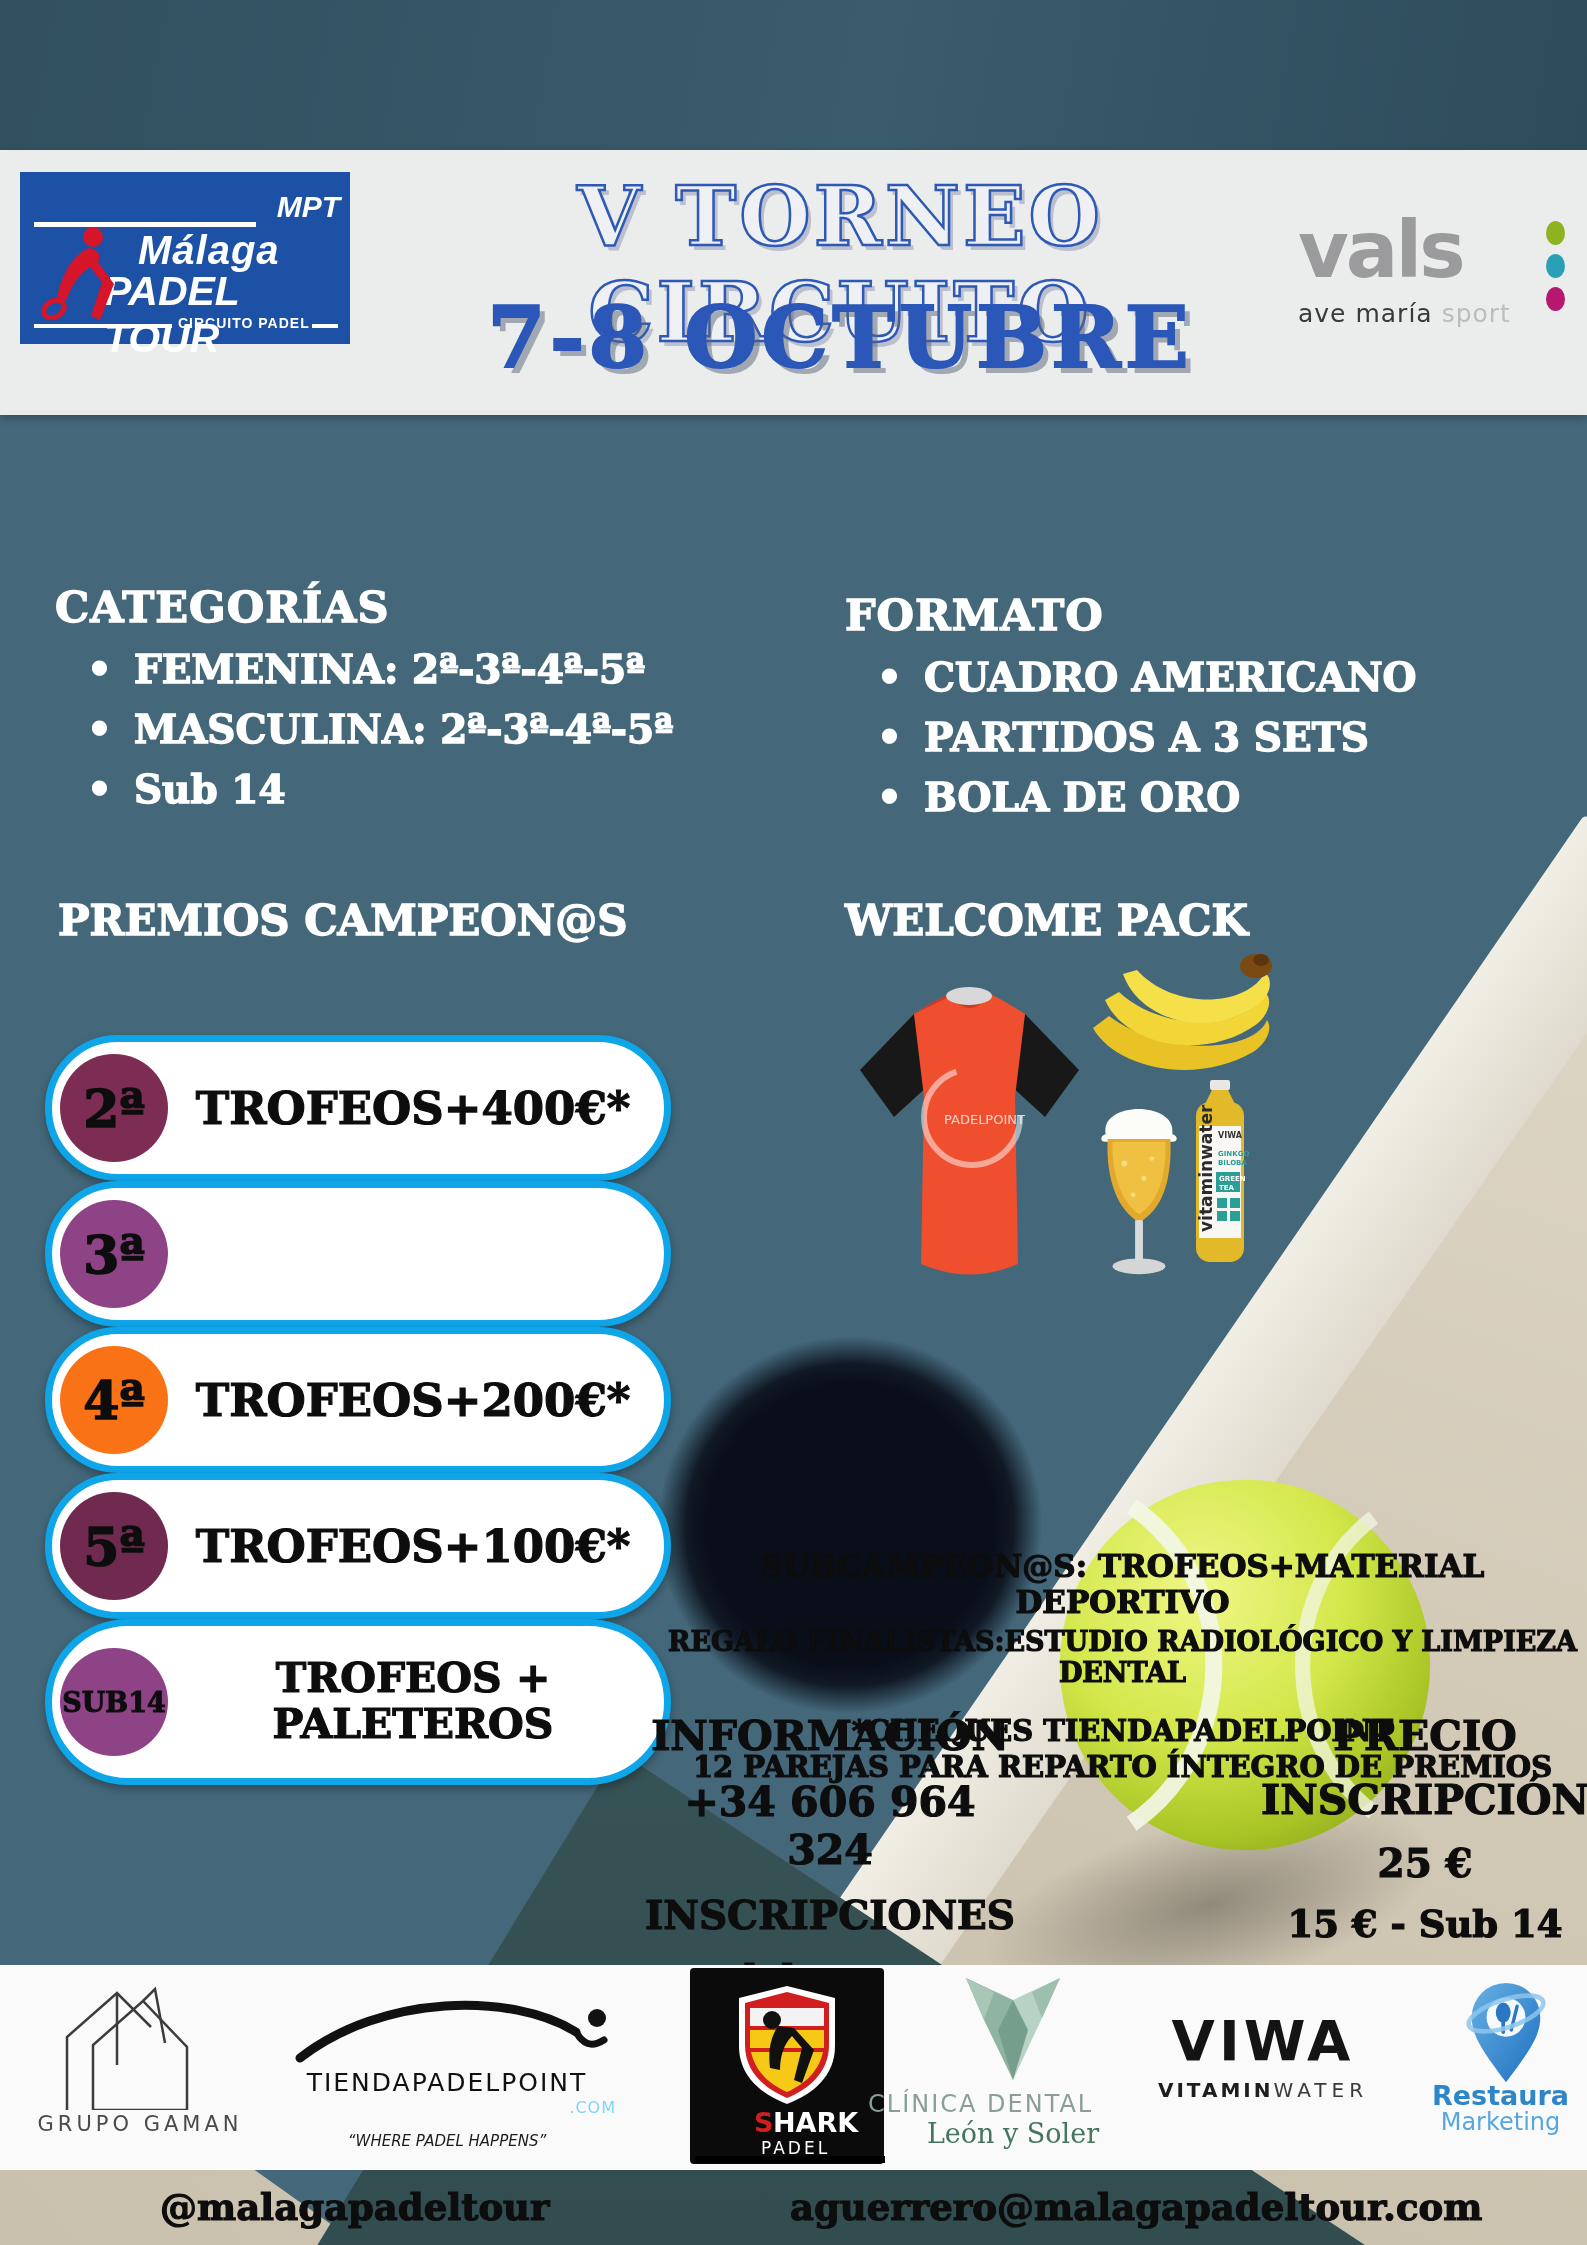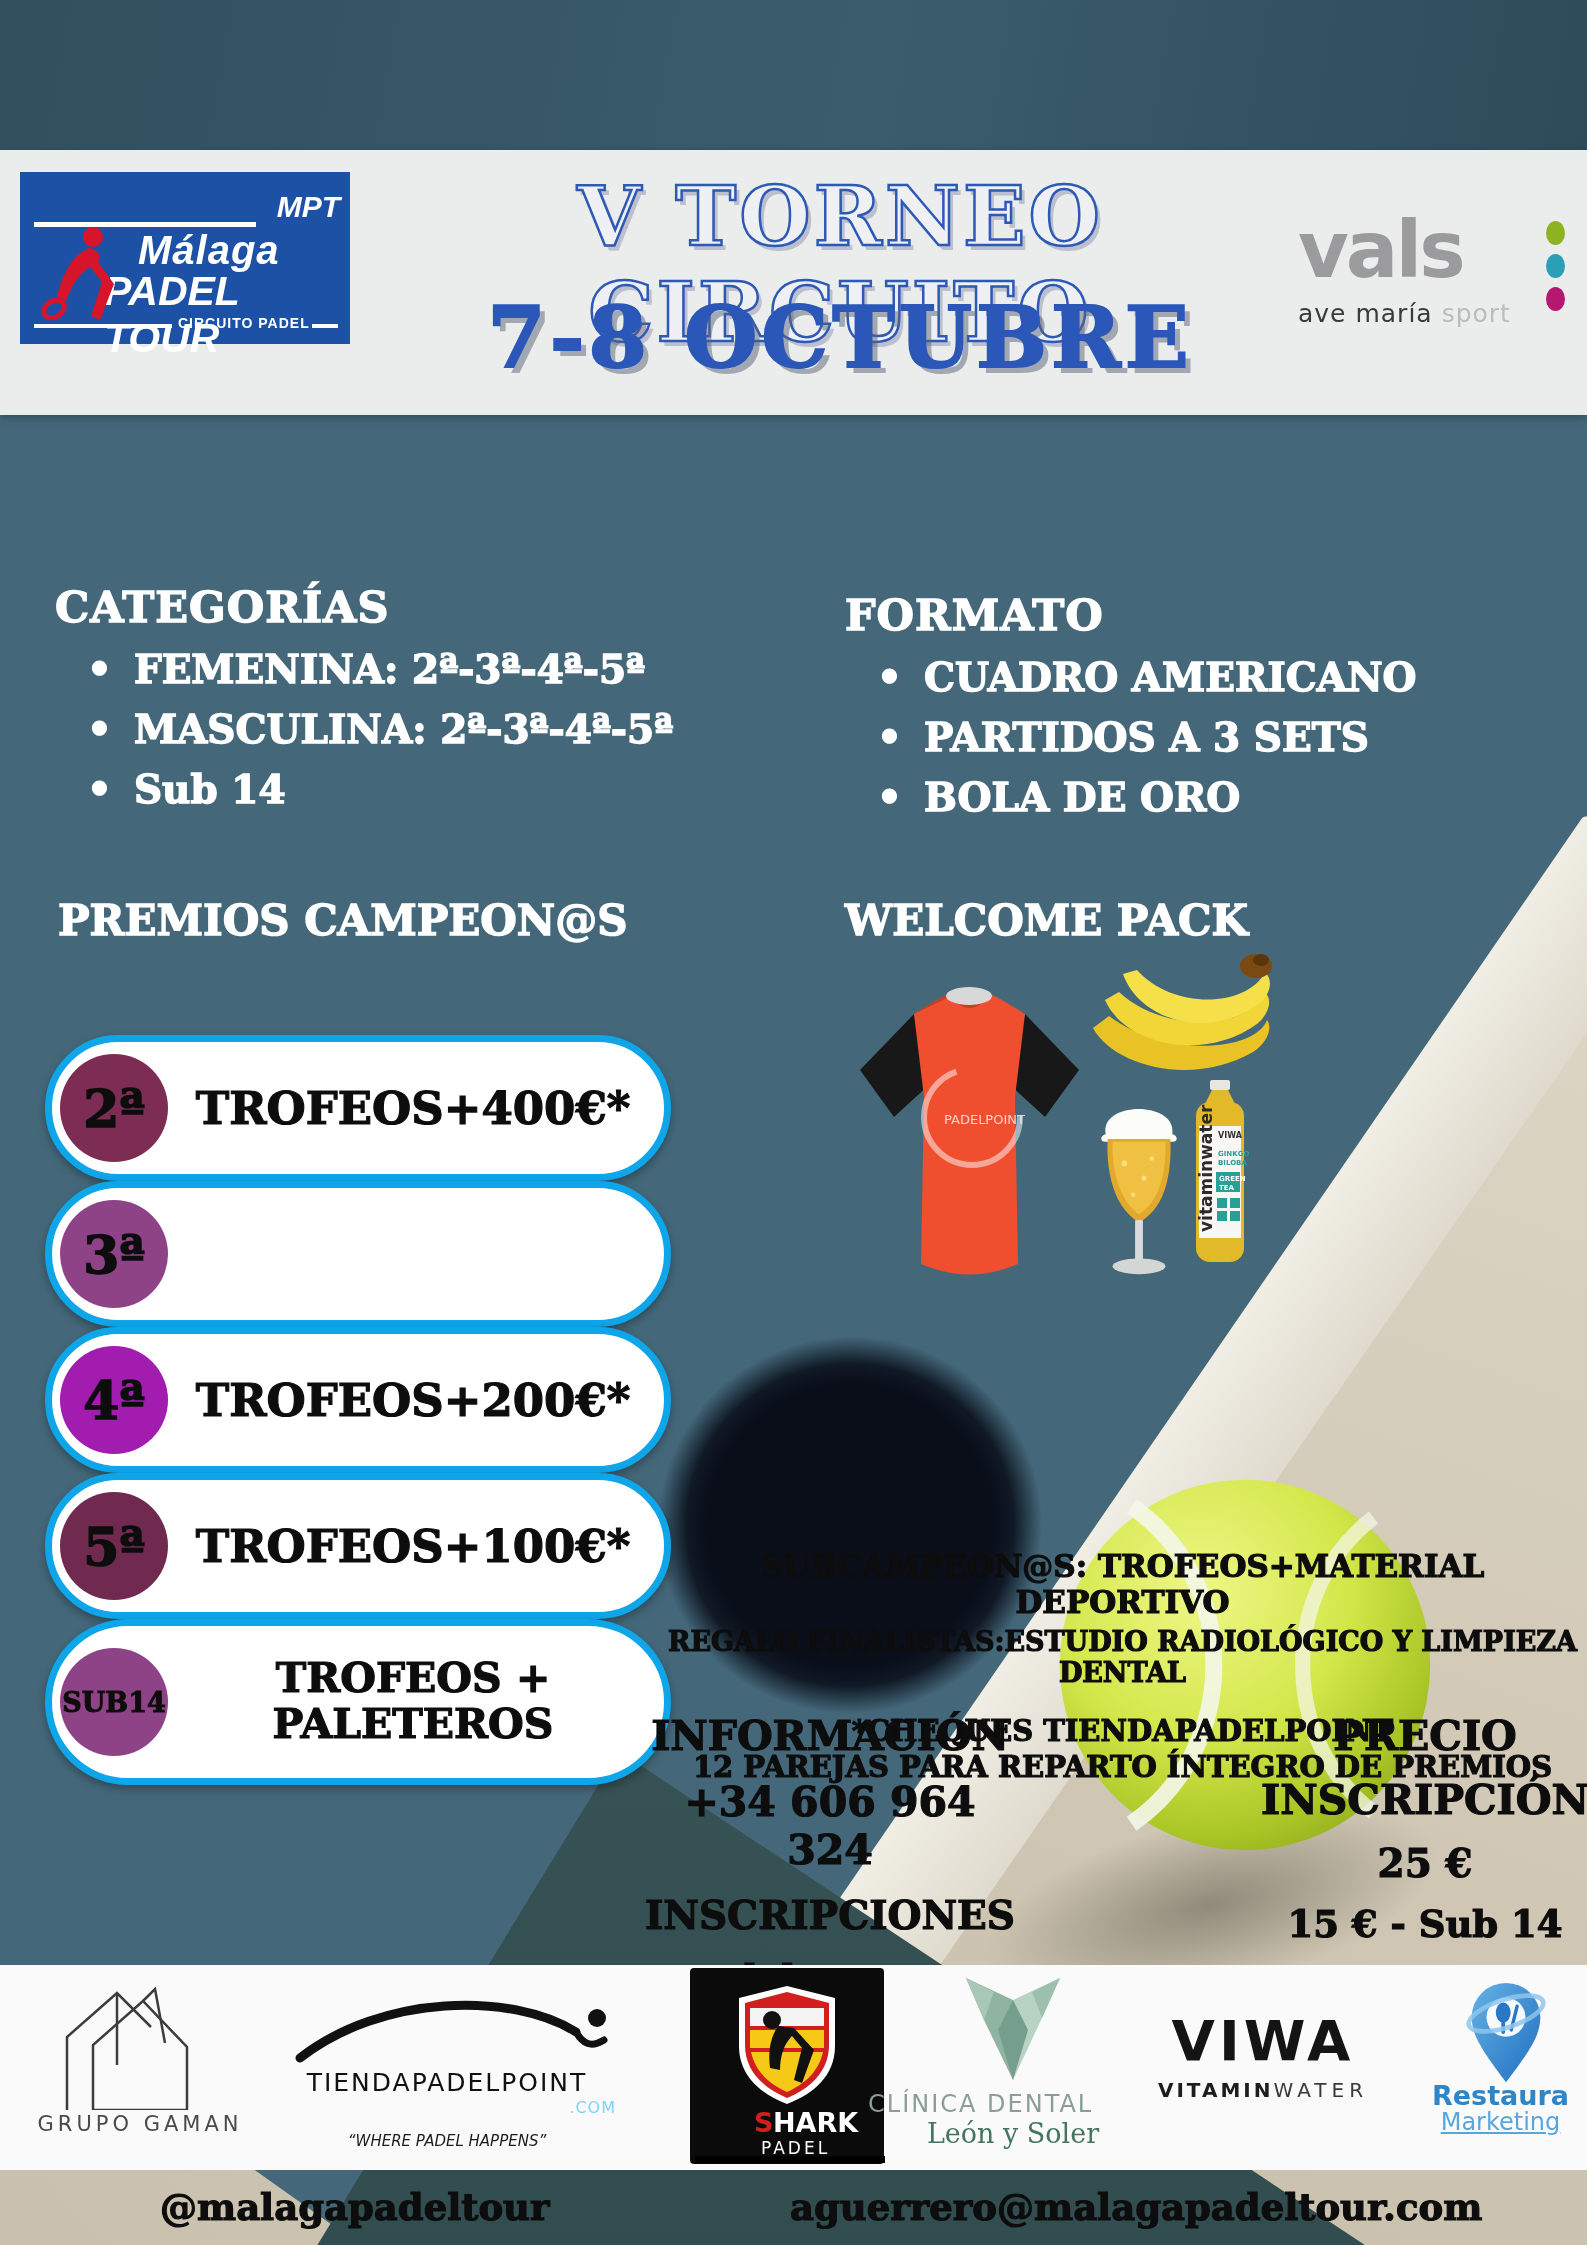--- a/index.html
+++ b/index.html
@@ -109,21 +109,21 @@
   .clinica-sub{left:868px;top:2118px;width:290px;text-align:center;font-family:"DejaVu Serif",serif;
     font-size:27px;color:#44755f;}
   .viwa-word{left:1118px;top:2008px;width:290px;text-align:center;font-family:"DejaVu Sans",sans-serif;
     font-weight:bold;font-size:56px;letter-spacing:4px;color:#141414;}
   .viwa-sub{left:1118px;top:2078px;width:290px;text-align:center;font-family:"DejaVu Sans",sans-serif;font-size:20px;color:#1d1d1d;}
   .viwa-sub .b{font-weight:bold;letter-spacing:3px;}
   .viwa-sub .l{font-weight:normal;letter-spacing:5px;color:#3a3a3a;}
   .restaura-name{left:1418px;top:2080px;width:165px;text-align:center;font-family:"DejaVu Sans",sans-serif;
     font-weight:bold;font-size:27px;color:#2e86c9;}
   .restaura-sub{left:1418px;top:2108px;width:165px;text-align:center;font-family:"DejaVu Sans",sans-serif;
-    font-size:24px;color:#57a7dd;text-decoration:underline;}
+    font-size:24px;color:#57a7dd;}
 
   .black-divider{left:695px;top:2156px;width:190px;height:7px;background:#000;}
   .bottom-social{font-size:37px;}
 </style>
 </head>
 <body>
 
 <div class="poster">
 
   <div class="abs bg-top"></div>
@@ -268,21 +268,21 @@
   </svg>
 
   <div class="abs pill" style="top:1035px;">
     <div class="pill-badge slab" style="background: rgb(125, 45, 83);">2ª</div>
     <div class="pill-label slab bt">TROFEOS+400€*</div>
   </div>
   <div class="abs pill" style="top:1181px;">
     <div class="pill-badge slab" style="background: rgb(143, 67, 135);">3ª</div>
   </div>
   <div class="abs pill" style="top:1327px;">
-    <div class="pill-badge slab" style="background: #a21caf;">4ª</div>
+    <div class="pill-badge slab" style="background: #f97316;">4ª</div>
     <div class="pill-label slab bt">TROFEOS+200€*</div>
   </div>
   <div class="abs pill" style="top:1473px;">
     <div class="pill-badge slab" style="background: rgb(112, 42, 80);">5ª</div>
     <div class="pill-label slab bt">TROFEOS+100€*</div>
   </div>
   <div class="abs pill pill-sub14" style="top:1619px;">
     <div class="pill-badge slab" style="background: rgb(143, 67, 135);">SUB14</div>
     <div class="pill-label slab bt">
       <span>TROFEOS +</span>

